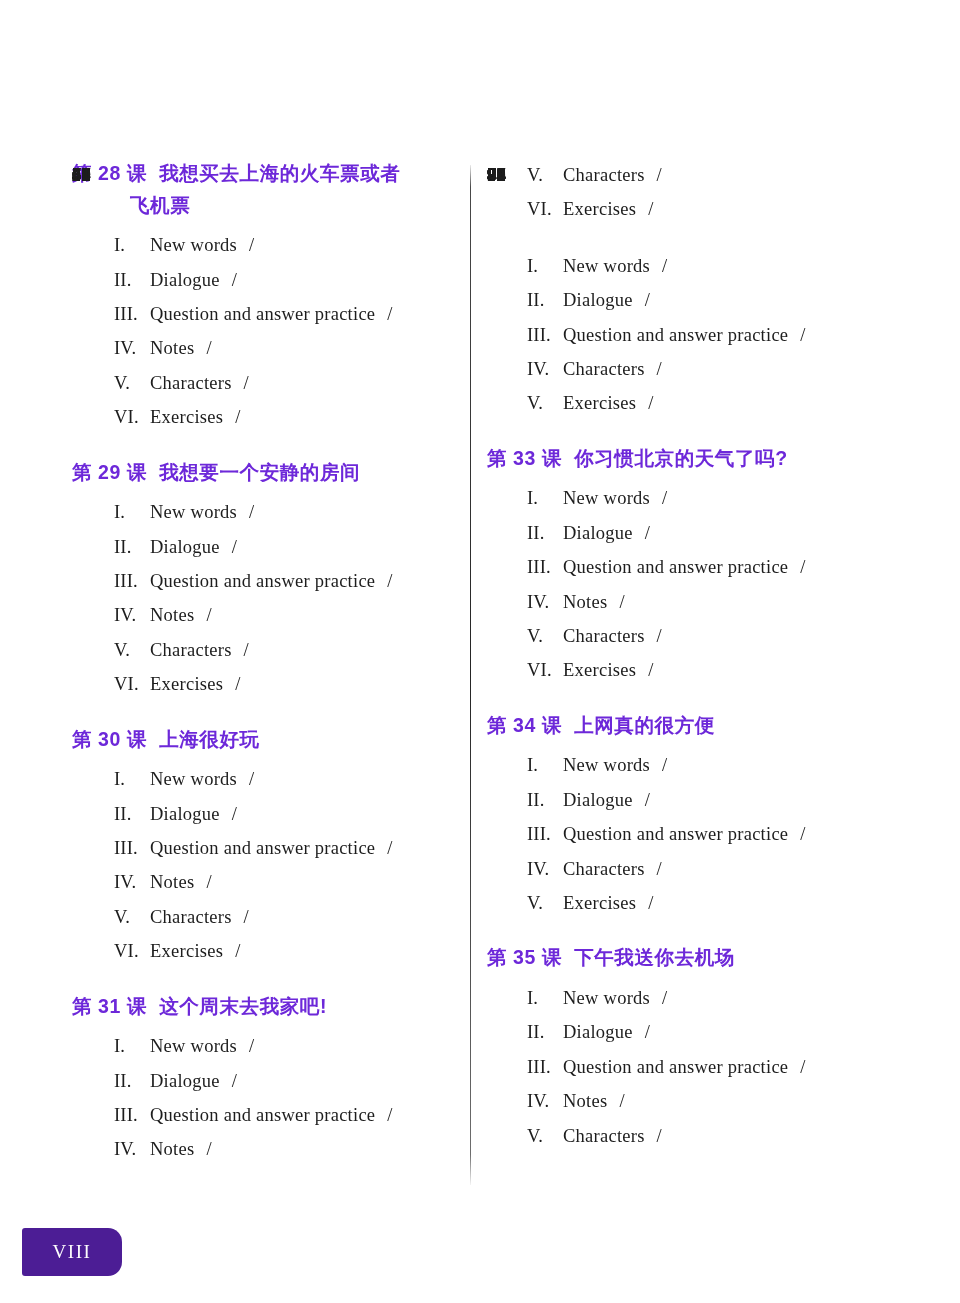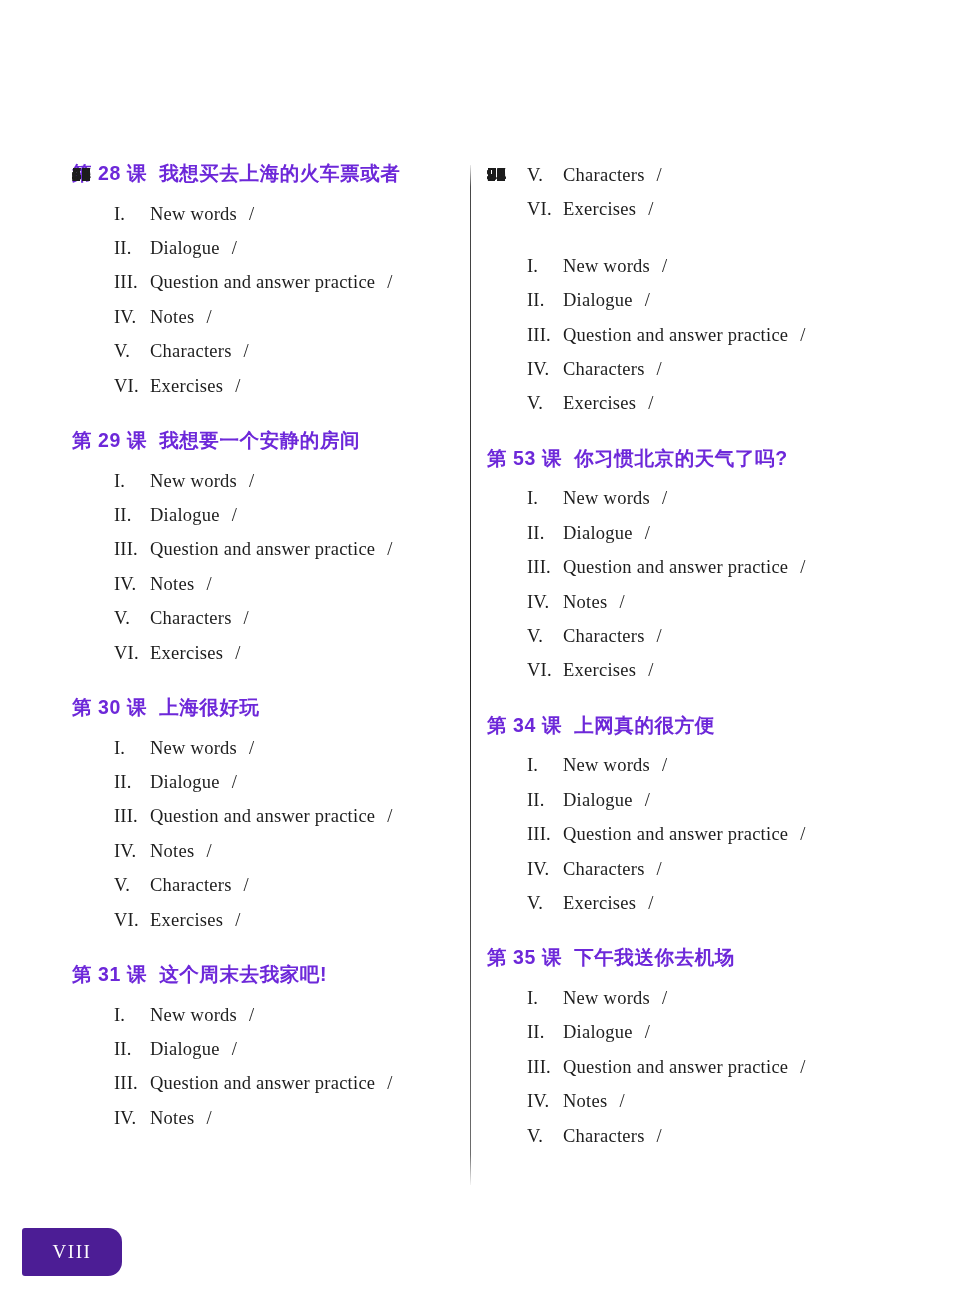--- a/index.html
+++ b/index.html
@@ -122,21 +122,21 @@
 </style>
 </head>
 <body>
 
 <div class="page">
 
   <div class="column-divider"></div>
 
   <div class="col col-left" id="col-left">
       <div class="lesson">
-        <div class="lesson-title"><span>第 28 课  我想买去上海的火车票或者</span></div>
+        <div class="lesson-title"><span>第 28 课  我想买去上海的火车票或者</span><span class="title-cont">飞机票</span></div>
         <ul class="entries">
           <li class="entry">
             <span class="numeral">I.</span>
             <span class="label">New words</span>
             <span class="slash">/</span>
             <span class="page">49</span>
           </li>
           <li class="entry">
             <span class="numeral">II.</span>
             <span class="label">Dialogue</span>
@@ -327,21 +327,21 @@
           </li>
           <li class="entry">
             <span class="numeral">V.</span>
             <span class="label">Exercises</span>
             <span class="slash">/</span>
             <span class="page">80</span>
           </li>
         </ul>
       </div>
       <div class="lesson">
-        <div class="lesson-title"><span>第 53 课  你习惯北京的天气了吗?</span></div>
+        <div class="lesson-title"><span>第 33 课  你习惯北京的天气了吗?</span></div>
         <ul class="entries">
           <li class="entry">
             <span class="numeral">I.</span>
             <span class="label">New words</span>
             <span class="slash">/</span>
             <span class="page">82</span>
           </li>
           <li class="entry">
             <span class="numeral">II.</span>
             <span class="label">Dialogue</span>

